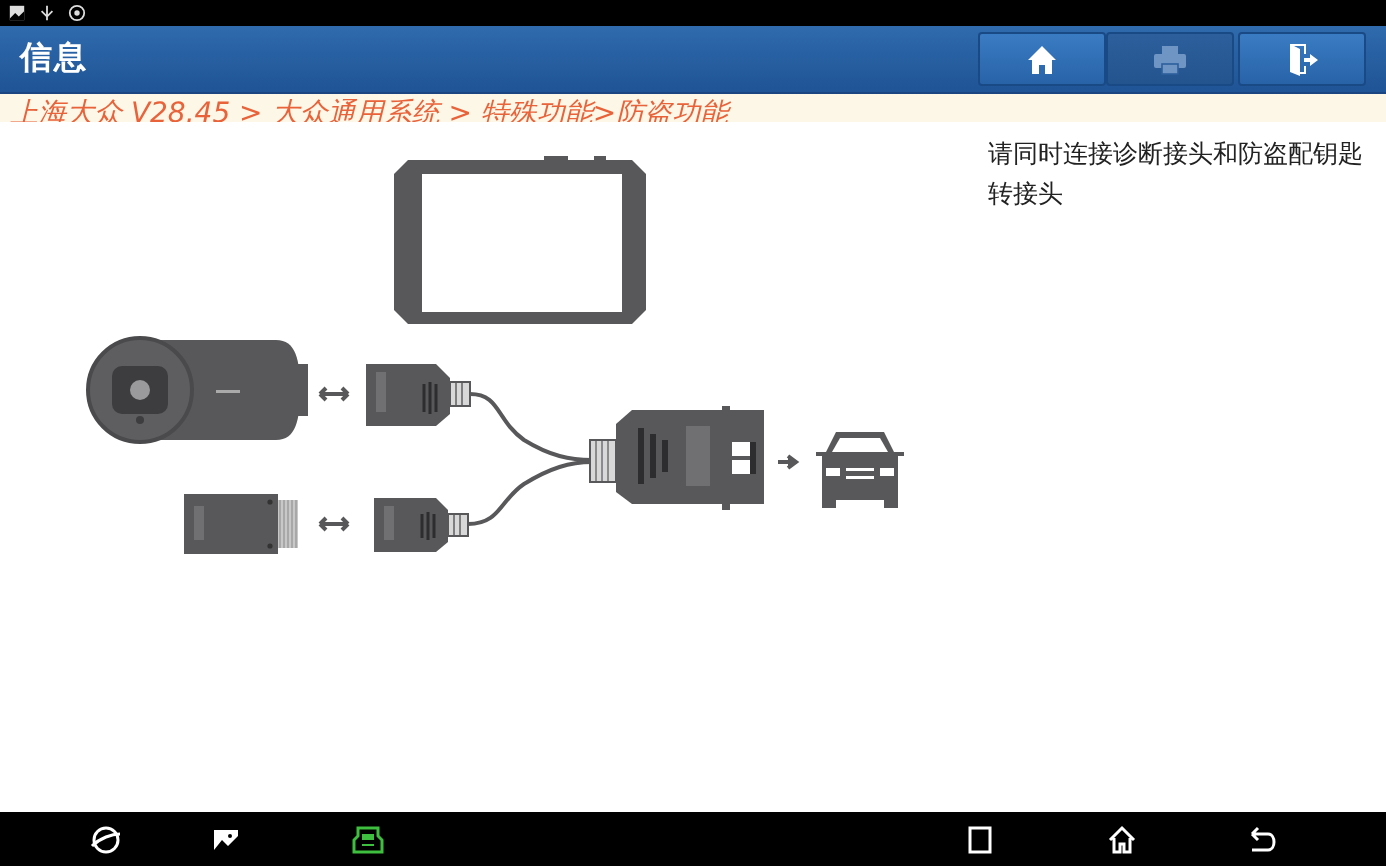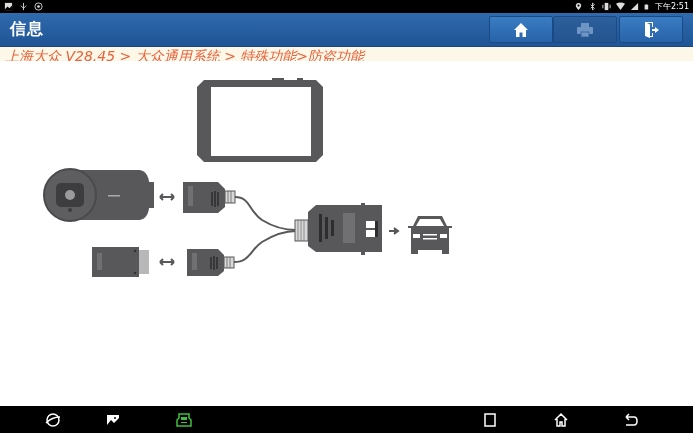--- a/index.html
+++ b/index.html
@@ -41,44 +41,20 @@
         <path d="M1 8 L4 5 L6 7 L9 4 L9 9 L1 9Z" fill="#000"></path>
       </svg>
     <svg class="sb-ico" viewBox="0 0 10 10">
         <path d="M5 1 V9 M2 4 L5 7 L8 4" stroke="#ddd" stroke-width="1" fill="none"></path>
       </svg>
     <svg class="sb-ico" viewBox="0 0 10 10">
         <circle cx="5" cy="5" r="4" stroke="#ddd" fill="none" stroke-width="1"></circle>
         <circle cx="5" cy="5" r="1.5" fill="#ddd"></circle>
       </svg>
   </div>
-  <div class="right">
-    <svg class="sb-ico" viewBox="0 0 10 10">
-        <path d="M5 1 C2.5 1 2 3 2 4 C2 6 5 9 5 9 C5 9 8 6 8 4 C8 3 7.5 1 5 1Z" fill="#ddd"></path>
-        <circle cx="5" cy="4" r="1.2" fill="#000"></circle>
-      </svg>
-    <svg class="sb-ico" viewBox="0 0 10 10">
-        <path d="M3 3 L7 7 L5 9 V1 L7 3 L3 7" stroke="#ddd" fill="none" stroke-width="1"></path>
-      </svg>
-    <svg class="sb-ico" viewBox="0 0 10 10">
-        <rect x="3" y="1" width="4" height="8" fill="#ddd"></rect>
-        <path d="M1 3 V7 M9 3 V7" stroke="#ddd"></path>
-      </svg>
-    <svg class="sb-ico" viewBox="0 0 10 10">
-        <path d="M0 2 L5 9 L10 2 C7 0 3 0 0 2Z" fill="#ddd"></path>
-      </svg>
-    <svg class="sb-ico" viewBox="0 0 10 10">
-        <path d="M1 9 L9 1 V9Z" fill="#ddd"></path>
-      </svg>
-    <svg class="sb-ico" viewBox="0 0 10 10" style="width:6px">
-        <rect x="1" y="2" width="6" height="8" fill="#ddd"></rect>
-        <rect x="3" y="1" width="2" height="1" fill="#ddd"></rect>
-      </svg>
-    <span>下午2:51</span>
-  </div>
 </div>
 
 <div class="header">
   <div class="title">信息</div>
   <div class="hbtn home">
     <svg width="16" height="16" viewBox="0 0 16 16">
         <path d="M8 1 L15 8 H13 V15 H9.5 V10.5 H6.5 V15 H3 V8 H1Z" fill="#fff"></path>
       </svg>
   </div>
   <div class="hbtn print">
@@ -95,20 +71,21 @@
         <path d="M10 8 H13 V6 L17 9 L13 12 V10 H10Z" fill="#fff"></path>
       </svg>
   </div>
 </div>
 
 <div class="breadcrumb">
   <span>上海大众 V28.45 &gt; 大众通用系统 &gt; 特殊功能&gt;防盗功能</span>
 </div>
 
 <div class="content">
+  <div class="instruction">请同时连接诊断接头和防盗配钥匙转接头</div>
 
   <svg class="diagram" width="480" height="345" viewBox="0 61 480 345">
 
     <g>
       <path d="M204 80 H316 L323 87 V155 L316 162 H204 L197 155 V87Z" fill="#58585a"></path>
       <rect x="211" y="87" width="100" height="69" fill="#fff"></rect>
       <rect x="272" y="78" width="12" height="2" fill="#58585a"></rect>
       <rect x="297" y="78" width="6" height="2" fill="#58585a"></rect>
     </g>
 

